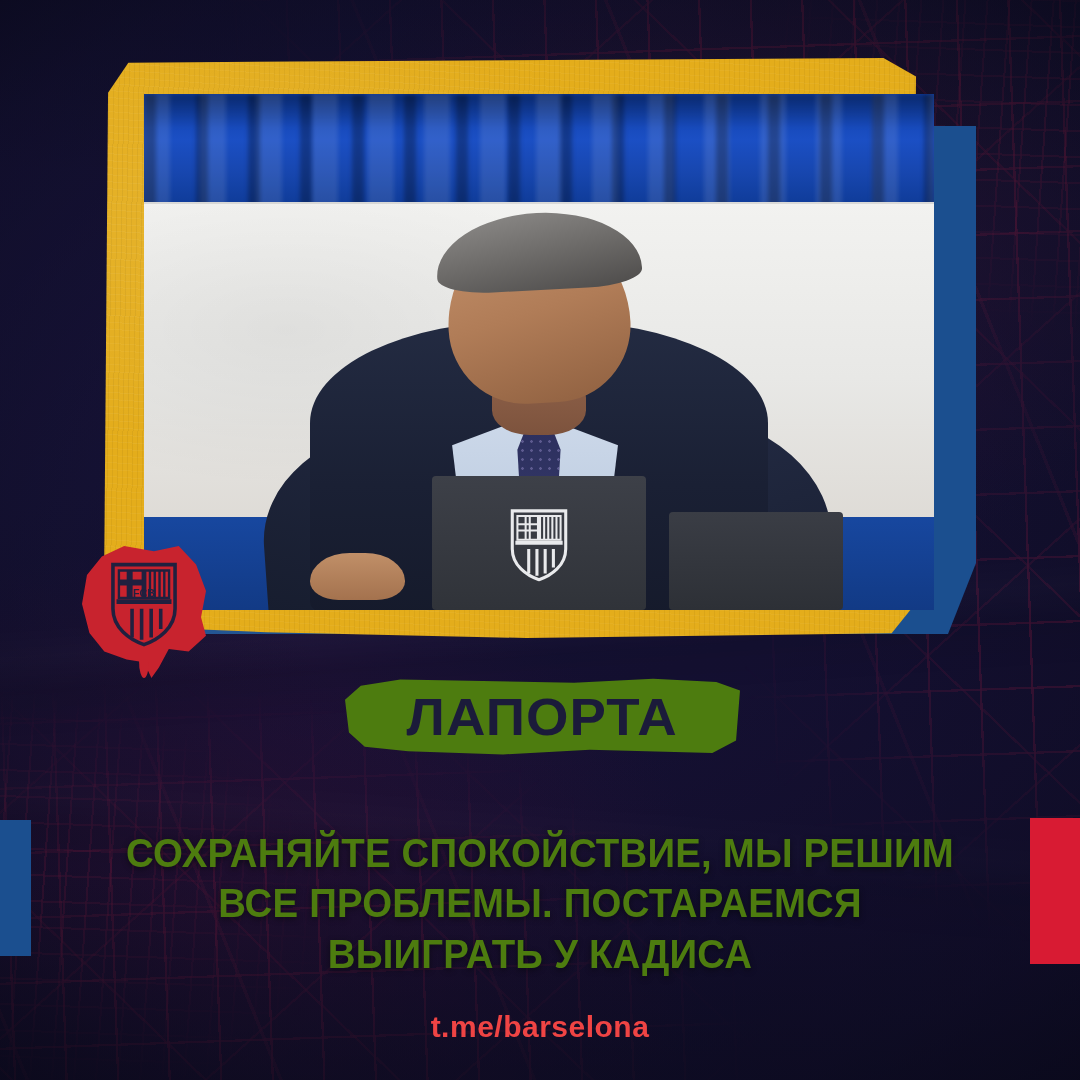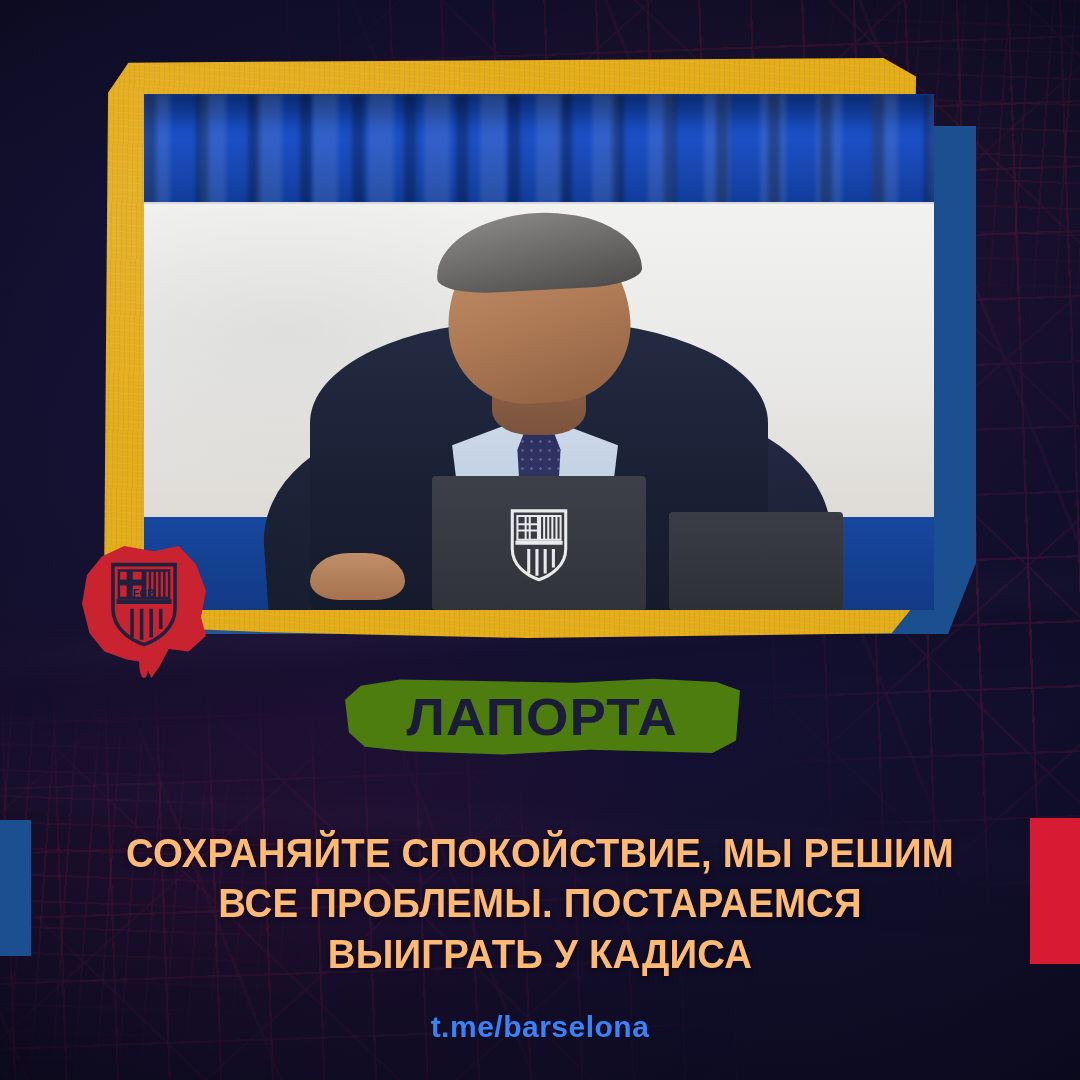--- a/index.html
+++ b/index.html
@@ -317,39 +317,39 @@
     line-height: 1;
     font-family: "Liberation Sans", sans-serif;
   }
 
   
   .quote {
     position: absolute;
     left: 0; top: 828px;
     width: 1080px;
     text-align: center;
-    color: #fdba74;
+    color: #4d7c0f;
     font-weight: 700;
     font-size: 40px;
     line-height: 1.26;
     letter-spacing: .2px;
     padding: 0 96px;
     box-sizing: border-box;
     font-family: "Liberation Sans", sans-serif;
     text-shadow: 0 2px 6px rgba(0,0,0,.45);
   }
   .quote span { display: block; transform: scaleX(.96); }
 
   
   .footer {
     position: absolute;
     left: 0; top: 1010px;
     width: 1080px;
     text-align: center;
-    color: #3b82f6;
+    color: #ef4444;
     font-size: 30px;
     font-weight: 700;
     letter-spacing: .5px;
     font-family: "Liberation Sans", sans-serif;
   }
 </style>
 </head>
 <body>
 
 <div id="poster">

